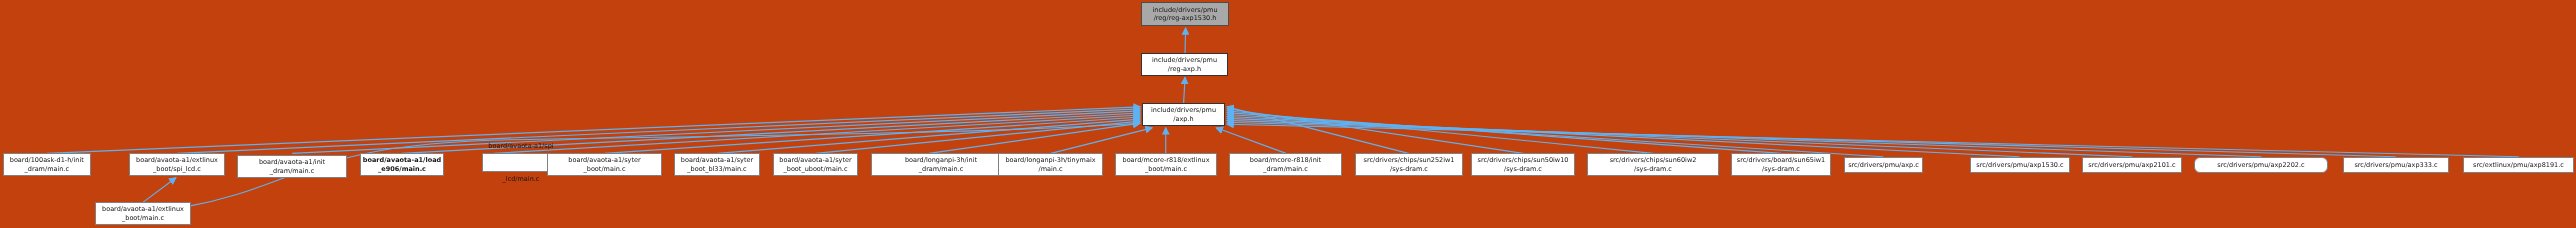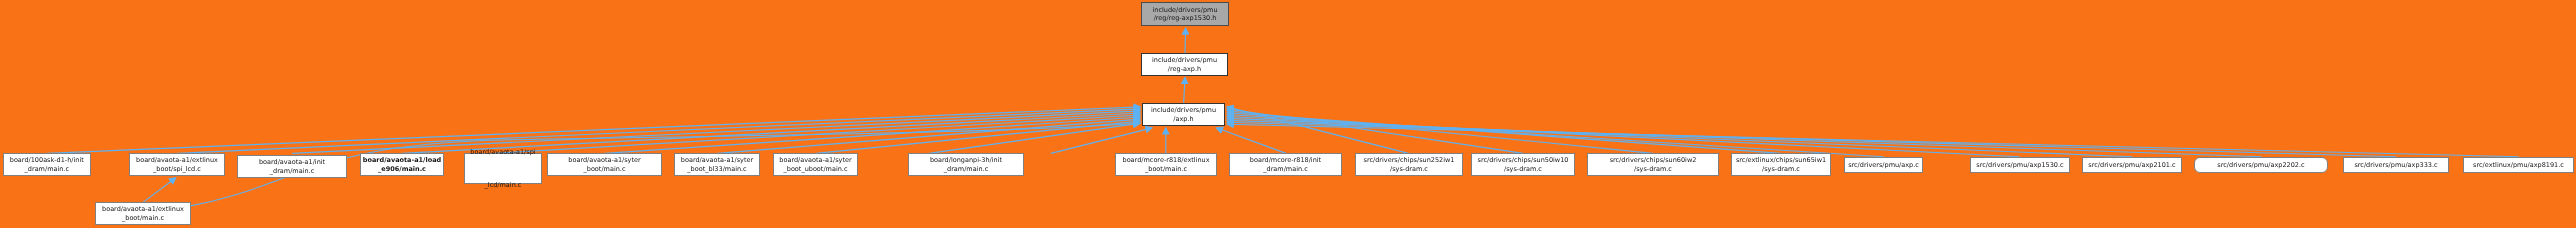--- a/index.html
+++ b/index.html
@@ -22,21 +22,21 @@
     cursor:pointer;
   }
   .node .ln{pointer-events:none;}
   .node.header{border-color:#333333;}
   .node.current{background:#a8a8a8;border:1.7px solid #4c4c4c;}
   .edge{fill:none;stroke:#5fb2f2;stroke-width:2;}
 </style>
 </head>
 <body>
 
-<div class="graph" style="background: #f97316;">
+<div class="graph" style="background: #c2410c;">
   <svg width="2576" height="229" viewBox="0 0 4541 403">
     <defs>
       <marker id="arrow" viewBox="0 0 10 10" refX="8.5" refY="5" markerWidth="7" markerHeight="7" orient="auto-start-reverse">
         <path d="M0,0 L10,5 L0,10 z" fill="#5fb2f2"></path>
       </marker>
     </defs>
     <g>
         <path d="M2089,93 L2090,49" class="edge" marker-end="url(#arrow)"></path>
         <path d="M2086.5,181 L2089,136" class="edge" marker-end="url(#arrow)"></path>
         <path d="M82.5,270 L2010,188" class="edge" marker-end="url(#arrow)"></path>
@@ -86,39 +86,43 @@
       <div class="ln">_boot/spi_lcd.c</div>
     </div>
     <div class="node source" style="left: 237px; top: 155px; width: 110px; height: 23px;">
       <div class="ln">board/avaota-a1/init</div>
       <div class="ln">_dram/main.c</div>
     </div>
     <div class="node source" style="left: 360px; top: 153px; width: 84px; height: 23px; font-weight: bold;">
       <div class="ln">board/avaota-a1/load</div>
       <div class="ln">_e906/main.c</div>
     </div>
-    <div class="node source" style="left: 464px; top: 153px; width: 78px; height: 31px; gap: 24px;">
+    <div class="node source" style="left: 482px; top: 153px; width: 78px; height: 19px; gap: 24px;">
       <div class="ln">board/avaota-a1/spi</div>
       <div class="ln">_lcd/main.c</div>
     </div>
     <div class="node source" style="left: 547px; top: 153px; width: 115px; height: 23px;">
       <div class="ln">board/avaota-a1/syter</div>
       <div class="ln">_boot/main.c</div>
     </div>
     <div class="node source" style="left: 674px; top: 153px; width: 86px; height: 23px;">
       <div class="ln">board/avaota-a1/syter</div>
       <div class="ln">_boot_bl33/main.c</div>
     </div>
     <div class="node source" style="left: 773px; top: 153px; width: 85px; height: 23px;">
       <div class="ln">board/avaota-a1/syter</div>
       <div class="ln">_boot_uboot/main.c</div>
     </div>
-    <div class="node source" style="left: 871px; top: 153px; width: 116px; height: 23px; margin-left: 37px;">
+    <div class="node source" style="left: 871px; top: 153px; width: 140px; height: 23px;">
       <div class="ln">board/longanpi-3h/init</div>
       <div class="ln">_dram/main.c</div>
+    </div>
+    <div class="node source" style="left: 998px; top: 153px; width: 105px; height: 23px;">
+      <div class="ln">board/longanpi-3h/tinymaix</div>
+      <div class="ln">/main.c</div>
     </div>
     <div class="node source" style="left: 1115px; top: 153px; width: 102px; height: 23px;">
       <div class="ln">board/mcore-r818/extlinux</div>
       <div class="ln">_boot/main.c</div>
     </div>
     <div class="node source" style="left: 1229px; top: 153px; width: 113px; height: 23px;">
       <div class="ln">board/mcore-r818/init</div>
       <div class="ln">_dram/main.c</div>
     </div>
     <div class="node source" style="left: 1355px; top: 153px; width: 108px; height: 23px;">
@@ -127,21 +131,21 @@
     </div>
     <div class="node source" style="left: 1471px; top: 153px; width: 104px; height: 23px;">
       <div class="ln">src/drivers/chips/sun50iw10</div>
       <div class="ln">/sys-dram.c</div>
     </div>
     <div class="node source" style="left: 1587px; top: 153px; width: 132px; height: 23px; align-items: center;">
       <div class="ln">src/drivers/chips/sun60iw2</div>
       <div class="ln">/sys-dram.c</div>
     </div>
     <div class="node source" style="left: 1731px; top: 153px; width: 100px; height: 23px;">
-      <div class="ln">src/extlinux/chips/sun65iw1</div>
+      <div class="ln">src/drivers/board/sun65iw1</div>
       <div class="ln">/sys-dram.c</div>
     </div>
     <div class="node source" style="left: 1844px; top: 157px; width: 79px; height: 16px;">
       <div class="ln">src/drivers/pmu/axp.c</div>
     </div>
     <div class="node source" style="left: 1970px; top: 157px; width: 100px; height: 16px;">
       <div class="ln">src/drivers/pmu/axp1530.c</div>
     </div>
     <div class="node source" style="left: 2082px; top: 157px; width: 100px; height: 16px;">
       <div class="ln">src/drivers/pmu/axp2101.c</div>

